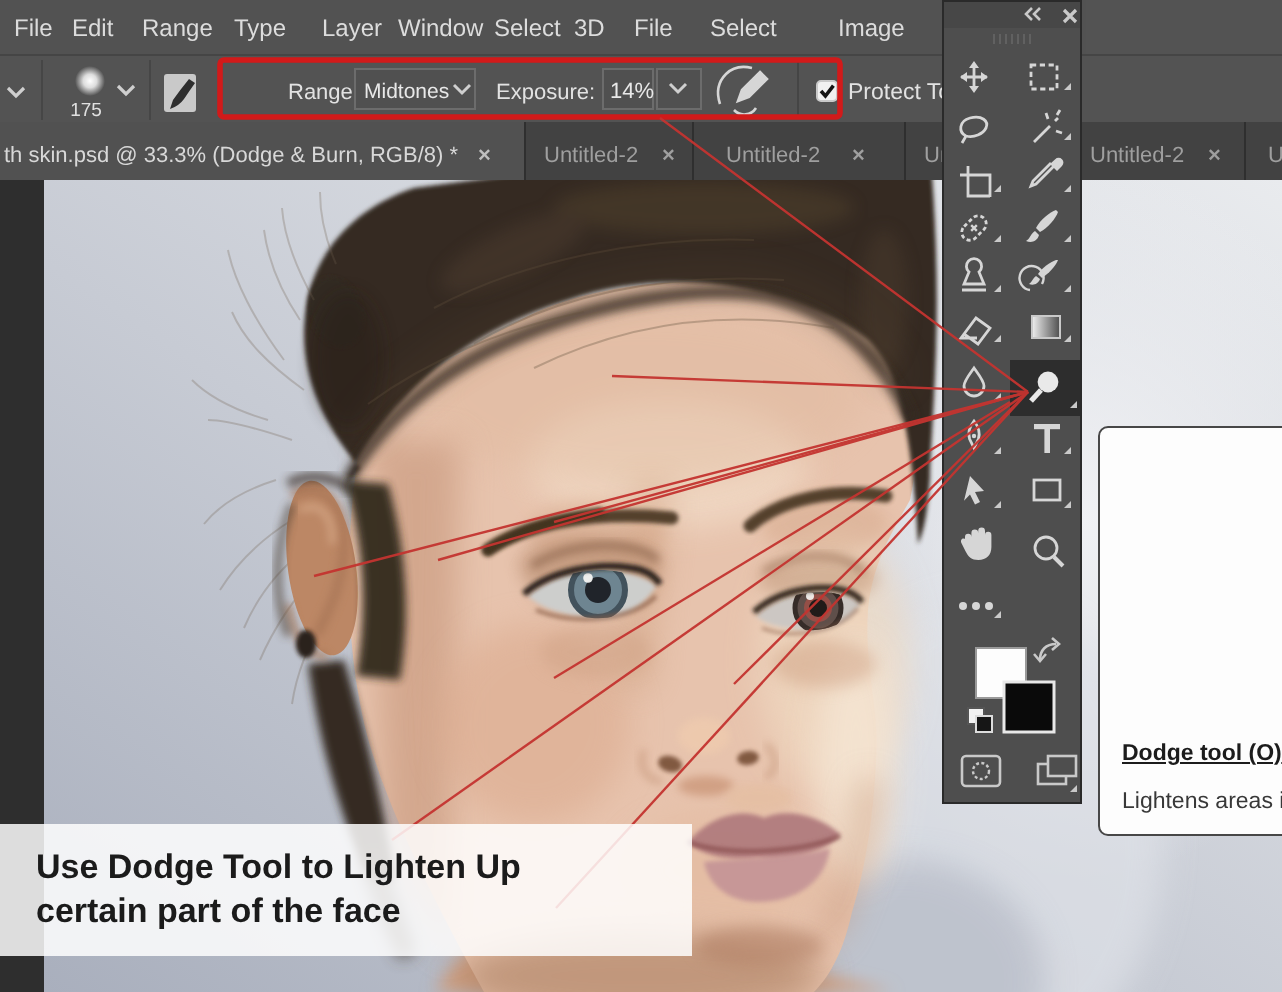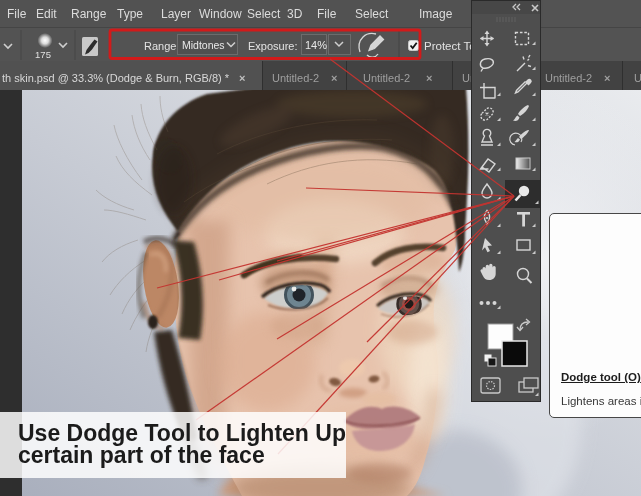--- a/index.html
+++ b/index.html
@@ -387,15 +387,15 @@
       <path d="M219 280 L514 196"></path>
       <path d="M157 288 L514 196"></path>
       <path d="M367 342 L514 196"></path>
       <path d="M277 339 L505 201"></path>
       <path d="M196 420 L514 196"></path>
       <path d="M278 454 L514 196"></path>
     </g>
   </svg>
 
   <div class="abs" id="caption" style="left:0;top:412px;width:346px;height:66px;background:rgba(255,255,255,0.84);z-index:50;">
-    <div style="position:absolute;left:18px;top:11px;font-size:23px;font-weight:bold;color:#1b1b1b;line-height:21.5px;white-space:nowrap;">Use Dodge Tool to Lighten Up<br>certain part of the face</div>
+    <div style="position:absolute;left:18px;top:11px;font-size:17px;font-weight:bold;color:#1b1b1b;line-height:21.5px;white-space:nowrap;">Use Dodge Tool to Lighten Up<br>certain part of the face</div>
   </div>
 </div>
 
 </body></html>

